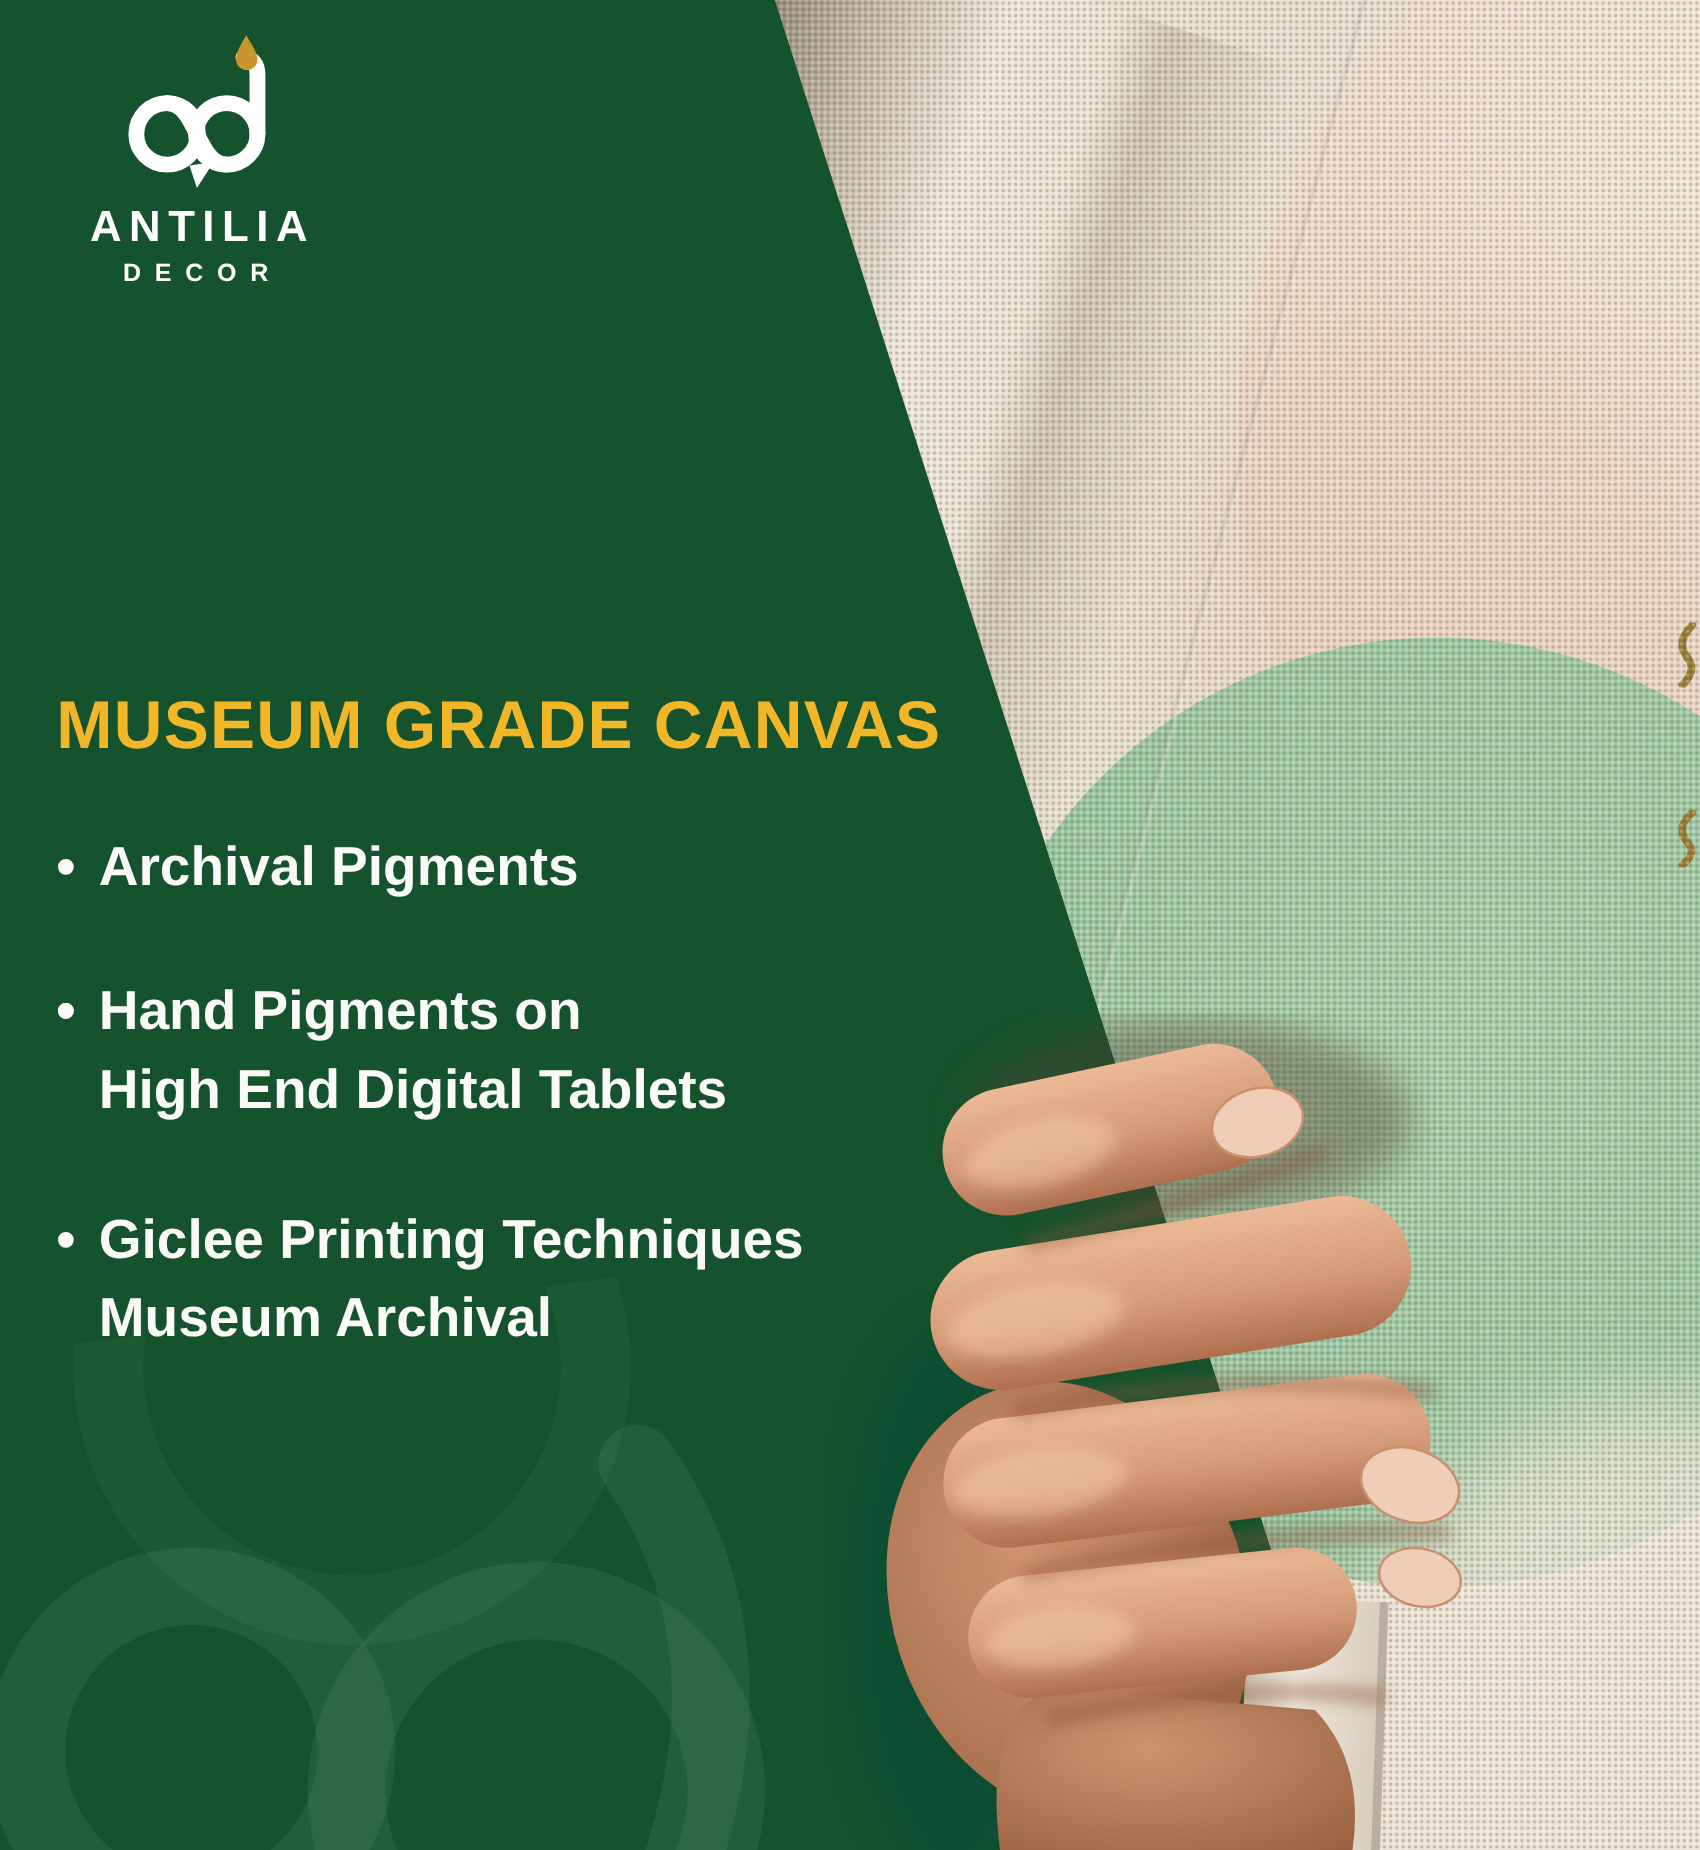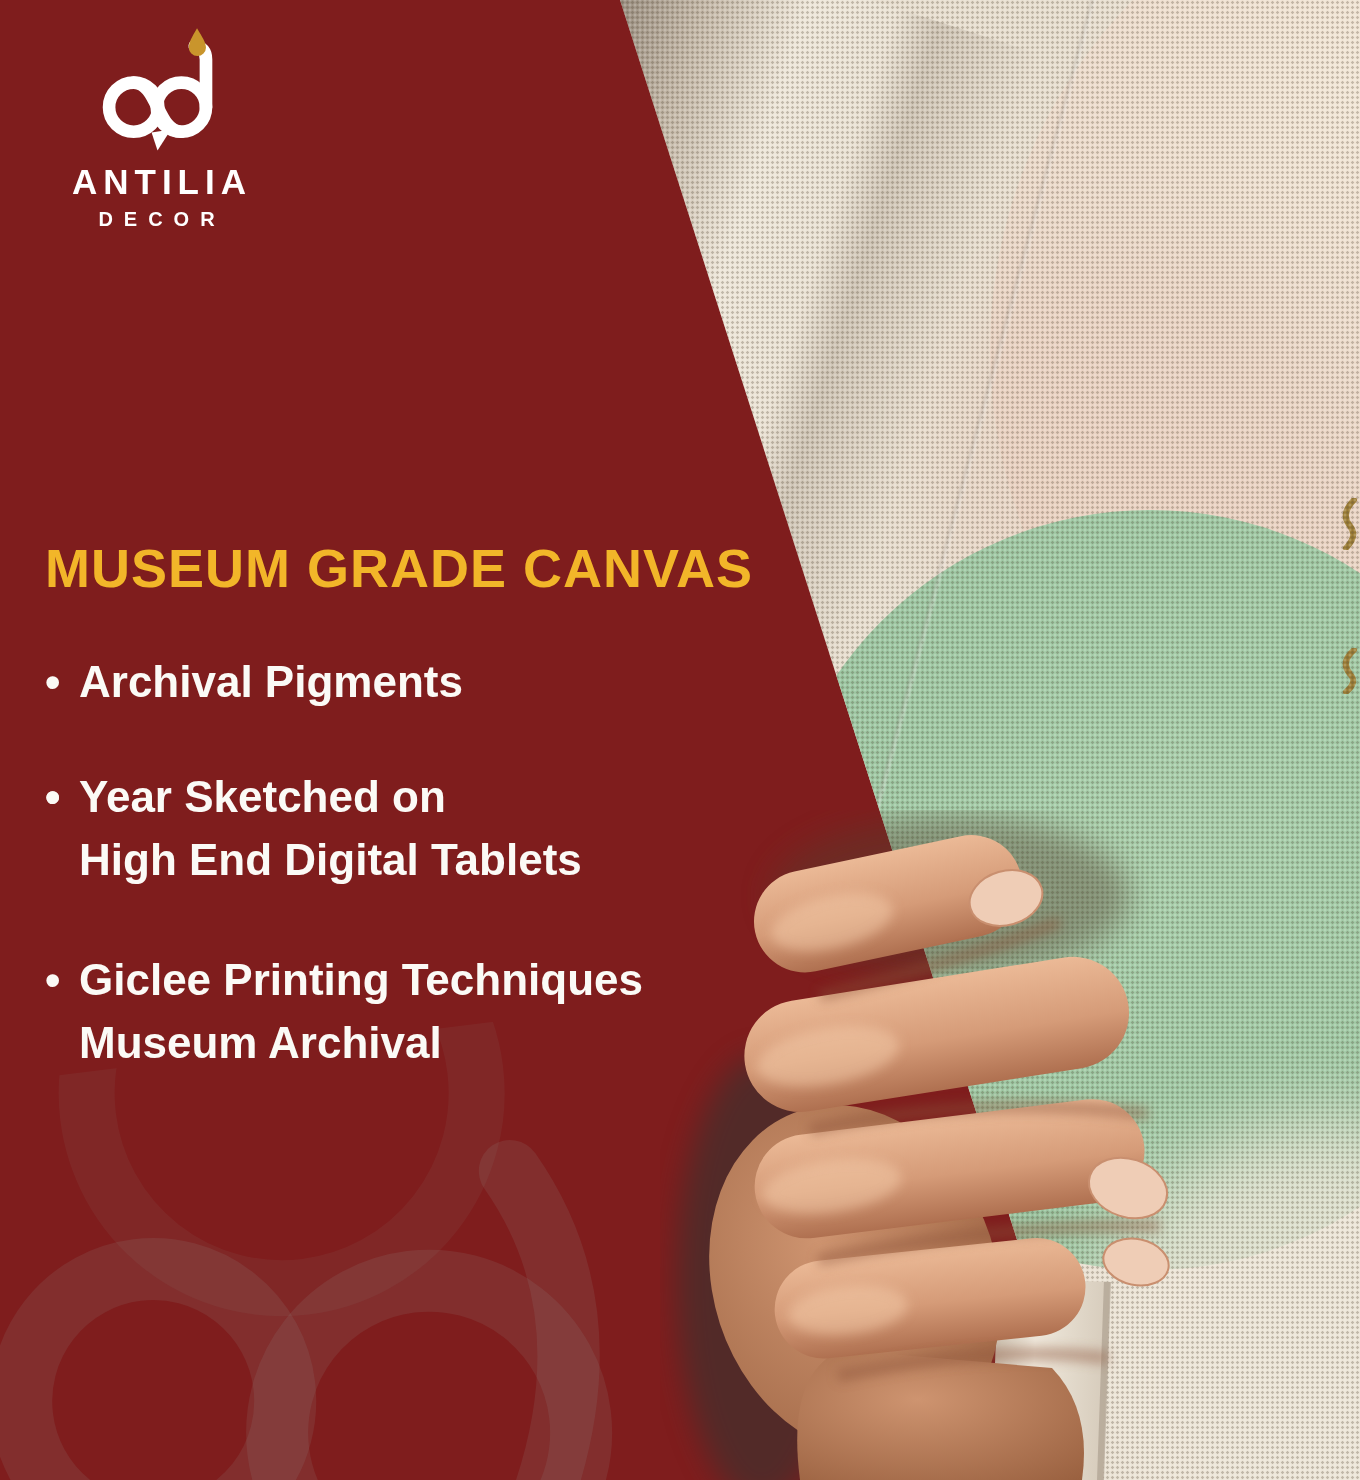--- a/index.html
+++ b/index.html
@@ -1,18 +1,18 @@
 <!DOCTYPE html>
 <html><head>
 <meta charset="utf-8">
 <style>
   html,body{margin:0;padding:0;background:#222;}
   .stage{
     position:relative;width:1360px;height:1480px;overflow:hidden;
-    background:#7f1d1d;
+    background:#14532d;
     font-family:"Liberation Sans","DejaVu Sans",sans-serif;
   }
   
   .watermark{position:absolute;left:-30px;bottom:-40px;width:780px;height:480px;transform:rotate(-7deg);opacity:.8;}
   
   .photo{
     position:absolute;left:0;top:0;width:1360px;height:1480px;
     clip-path:polygon(620px 0,1360px 0,1360px 1480px,1094px 1480px);
   }
   .canvas-base{position:absolute;inset:0;background:#E7DECF;}
@@ -52,21 +52,21 @@
   }
   .squiggle{position:absolute;}
   
   .hand{position:absolute;left:660px;top:810px;width:560px;height:670px;}
   
   .brand{position:absolute;left:52px;top:20px;width:220px;text-align:center;color:#FFFFFF;}
   .brand-mark{width:164px;height:140px;margin:0 auto;display:block;}
   .brand-name{font-size:35px;font-weight:bold;letter-spacing:6px;margin-top:2px;}
   .brand-sub{font-size:20px;font-weight:bold;letter-spacing:11px;margin-top:6px;}
   
-  .copy{position:absolute;left:45px;top:540px;width:700px;}
+  .copy{position:absolute;left:45px;top:552px;width:700px;}
   .headline{
     margin:0 0 54px 0;font-size:54px;line-height:1.05;font-weight:bold;
     letter-spacing:1px;color:#F2B629;white-space:nowrap;
   }
   .features{list-style:none;margin:0;padding:0;color:#FBFAF6;}
   .feature{position:relative;padding-left:34px;font-size:44px;line-height:1.43;font-weight:bold;}
   .feature .marker{position:absolute;left:0;top:0;}
   .feature .fline{display:block;}
   .feature.m1{margin-bottom:52px;}
   .feature.m2{margin-bottom:46px;}
@@ -181,21 +181,21 @@
     <ul class="features">
       <li class="feature m1">
         <span class="marker">•</span>
         <span class="fline">Archival Pigments</span>
       </li>
       <li class="feature m2">
         <span class="marker">•</span>
       </li>
       <li class="feature m3">
         <span class="marker">•</span>
-        <span class="fline">Year Sketched on</span>
+        <span class="fline">Hand Pigments on</span>
         <span class="fline">High End Digital Tablets</span>
       </li>
       <li class="feature">
         <span class="marker">•</span>
         <span class="fline">Giclee Printing Techniques</span>
         <span class="fline">Museum Archival</span>
       </li>
     </ul>
   </main>
 

